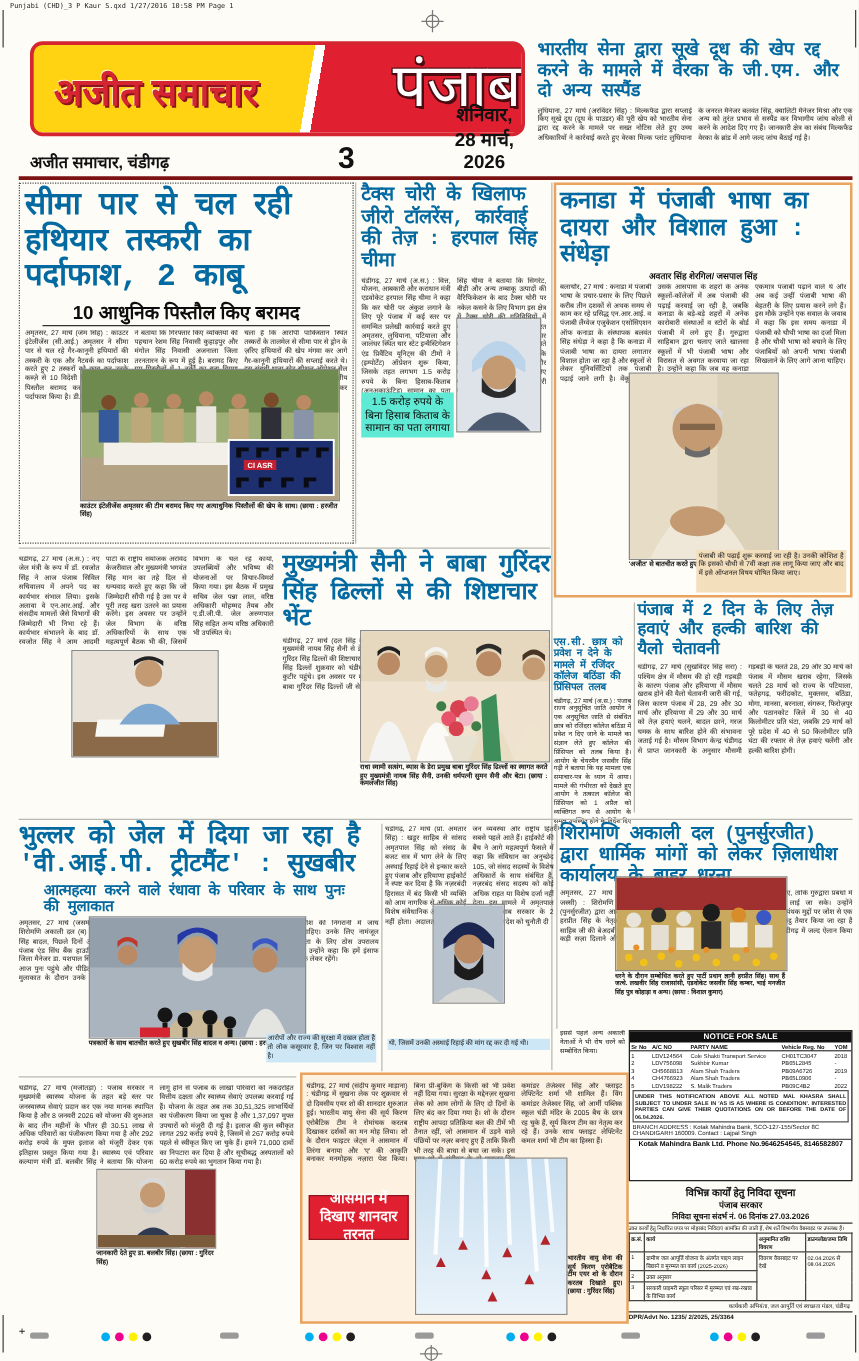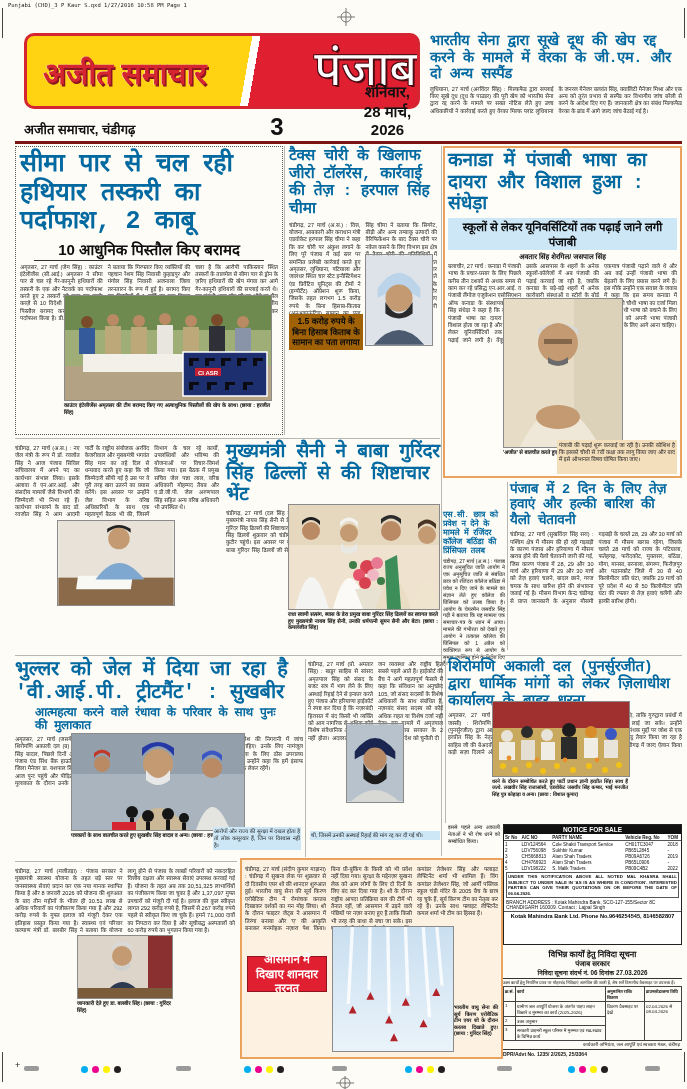--- a/index.html
+++ b/index.html
@@ -23,21 +23,21 @@
   .edition{position:absolute;right:0;top:-2px;font-size:48px;font-weight:400;color:#ffffff;
     text-shadow:2px 2px 0 #4a0b12,-1px -1px 0 #4a0b12,1px -1px 0 #4a0b12,-1px 1px 0 #4a0b12;}
   .dateline{display:flex;align-items:flex-end;gap:48px;}
   .city{font-size:13px;font-weight:bold;color:#111;}
   .pageno{font-size:24px;font-weight:bold;color:#111;line-height:0.9;}
   .dateline .date{font-size:15px;font-weight:bold;color:#111;}
   .red-rule{position:absolute;background:#7c1212;}
   .subhead-line{font-weight:bold;text-align:center;color:#0d0d0d;border-bottom:1px solid #333;padding-bottom:1px;}
   .blue-band{background:#cde7f6;font-weight:bold;text-align:center;color:#0d0d0d;}
   .byline{font-size:7px;font-weight:bold;text-align:center;color:#111;}
-  .hbox{font-size:8.5px;font-weight:bold;text-align:center;color:#0d0d0d;background:#a16207;line-height:1.25;padding:2px 1px;}
+  .hbox{font-size:8.5px;font-weight:normal;text-align:center;color:#0d0d0d;background:#5eead4;line-height:1.25;padding:2px 1px;}
   .tan-block{background:#f4dfbd;font-size:5.5px;line-height:1.3;text-align:justify;color:#222;padding:2px;}
   .hl-line{background:#cde7f6;font-size:5.4px;line-height:1.3;text-align:justify;color:#1c1c1c;padding:1px;}
   .redbox{background:#e02030;border:1px solid #8c1420;color:#fff;font-weight:bold;text-align:center;
     font-size:11.5px;line-height:1.25;display:flex;align-items:center;justify-content:center;padding:2px;}
   .orange-box{border:2px solid #e9a35f;}
   .cream{background:#fdf2e2;}
   .notice{border:1px solid #222;background:#fff;}
   .notice-head{background:#111;color:#fff;text-align:center;font-size:6.5px;font-weight:bold;padding:1px 0;}
   .ntab{width:100%;border-collapse:collapse;font-size:4.6px;color:#111;}
   .ntab th{border-bottom:0.5px solid #555;text-align:left;font-size:4.6px;padding:0.5px 1px;}
@@ -144,21 +144,20 @@
       <rect width="68" height="92" fill="#dde3e8"></rect>
       <path d="M12 34 Q34 2 56 34 L56 44 Q34 30 12 44 Z" fill="#bcd4ea"></path>
       <circle cx="34" cy="44" r="14" fill="#c49a72"></circle>
       <path d="M20 48 Q34 72 48 48 L48 60 Q34 70 20 60 Z" fill="#2b2b2b"></path>
       <path d="M8 92 Q34 62 60 92 Z" fill="#4c5a70"></path>
     </svg>
   </div>
 
   <div class="art orange-box" style="left:443px;top:146px;width:239px;height:332px;padding:3px;background:#fffdf8">
     <div class="hl" style="font-size:19px">कनाडा में पंजाबी भाषा का दायरा और विशाल हुआ : संधेड़ा</div>
-    <div class="blue-band" style="font-size:11.5px;margin:2px 0;padding:1px">स्कूलों से लेकर यूनिवर्सिटियों तक पढ़ाई जाने लगी पंजाबी</div>
     <div class="byline">अवतार सिंह शेरगिल/ जसपाल सिंह</div>
     <div class="body-txt c3" style="height:242px;margin-top:2px">बलाचौर, 27 मार्च : कनाडा में पंजाबी भाषा के प्रचार-प्रसार के लिए पिछले करीब तीन दशकों से अथक समय से काम कर रहे प्रसिद्ध एन.आर.आई. व पंजाबी लैंग्वेज एजुकेशन एसोसिएशन ऑफ कनाडा के संस्थापक बलवंत सिंह संधेड़ा ने कहा है कि कनाडा में पंजाबी भाषा का दायरा लगातार विशाल होता जा रहा है और स्कूलों से लेकर यूनिवर्सिटियों तक पंजाबी पढ़ाई जाने लगी है। वेंकूवर और उसके आसपास के शहरों के अनेक स्कूलों-कॉलेजों में अब पंजाबी की पढ़ाई करवाई जा रही है, जबकि कनाडा के बड़े-बड़े शहरों में अनेक कारोबारी संस्थाओं व स्टोरों के बोर्ड पंजाबी में लगे हुए हैं। गुरुद्वारा साहिबान द्वारा चलाए जाते खालसा स्कूलों में भी पंजाबी भाषा और विरासत से अवगत करवाया जा रहा है। उन्होंने कहा कि जब वह कनाडा गए तो मात्र 40 अध्यापकों में से एकमात्र पंजाबी पढ़ाने वाले थे और अब कई उन्हीं पंजाबी भाषा की बेहतरी के लिए प्रयास करने लगे हैं। इस मौके उन्होंने एक सवाल के जवाब में कहा कि इस समय कनाडा में पंजाबी को चौथी भाषा का दर्जा मिला है और चौथी भाषा को बचाने के लिए पंजाबियों को अपनी भाषा पंजाबी सिखलाने के लिए आगे आना चाहिए।</div>
     <figure class="art" style="left:58px;top:150px;width:118px">
       <svg class="ph" width="118" height="148" viewBox="0 0 118 148">
         <rect width="118" height="148" fill="#e7dcc6"></rect>
         <rect x="70" y="0" width="48" height="148" fill="#dcd2ba"></rect>
         <circle cx="54" cy="44" r="20" fill="#c49a72"></circle>
         <path d="M34 36 Q54 12 74 36 L74 30 Q54 18 34 30 Z" fill="#d9d9d9"></path>
         <rect x="40" y="40" width="28" height="5" fill="#5a4632" opacity="0.6"></rect>
         <path d="M44 58 Q54 66 64 58 L64 64 Q54 70 44 64 Z" fill="#6b6b6b"></path>

